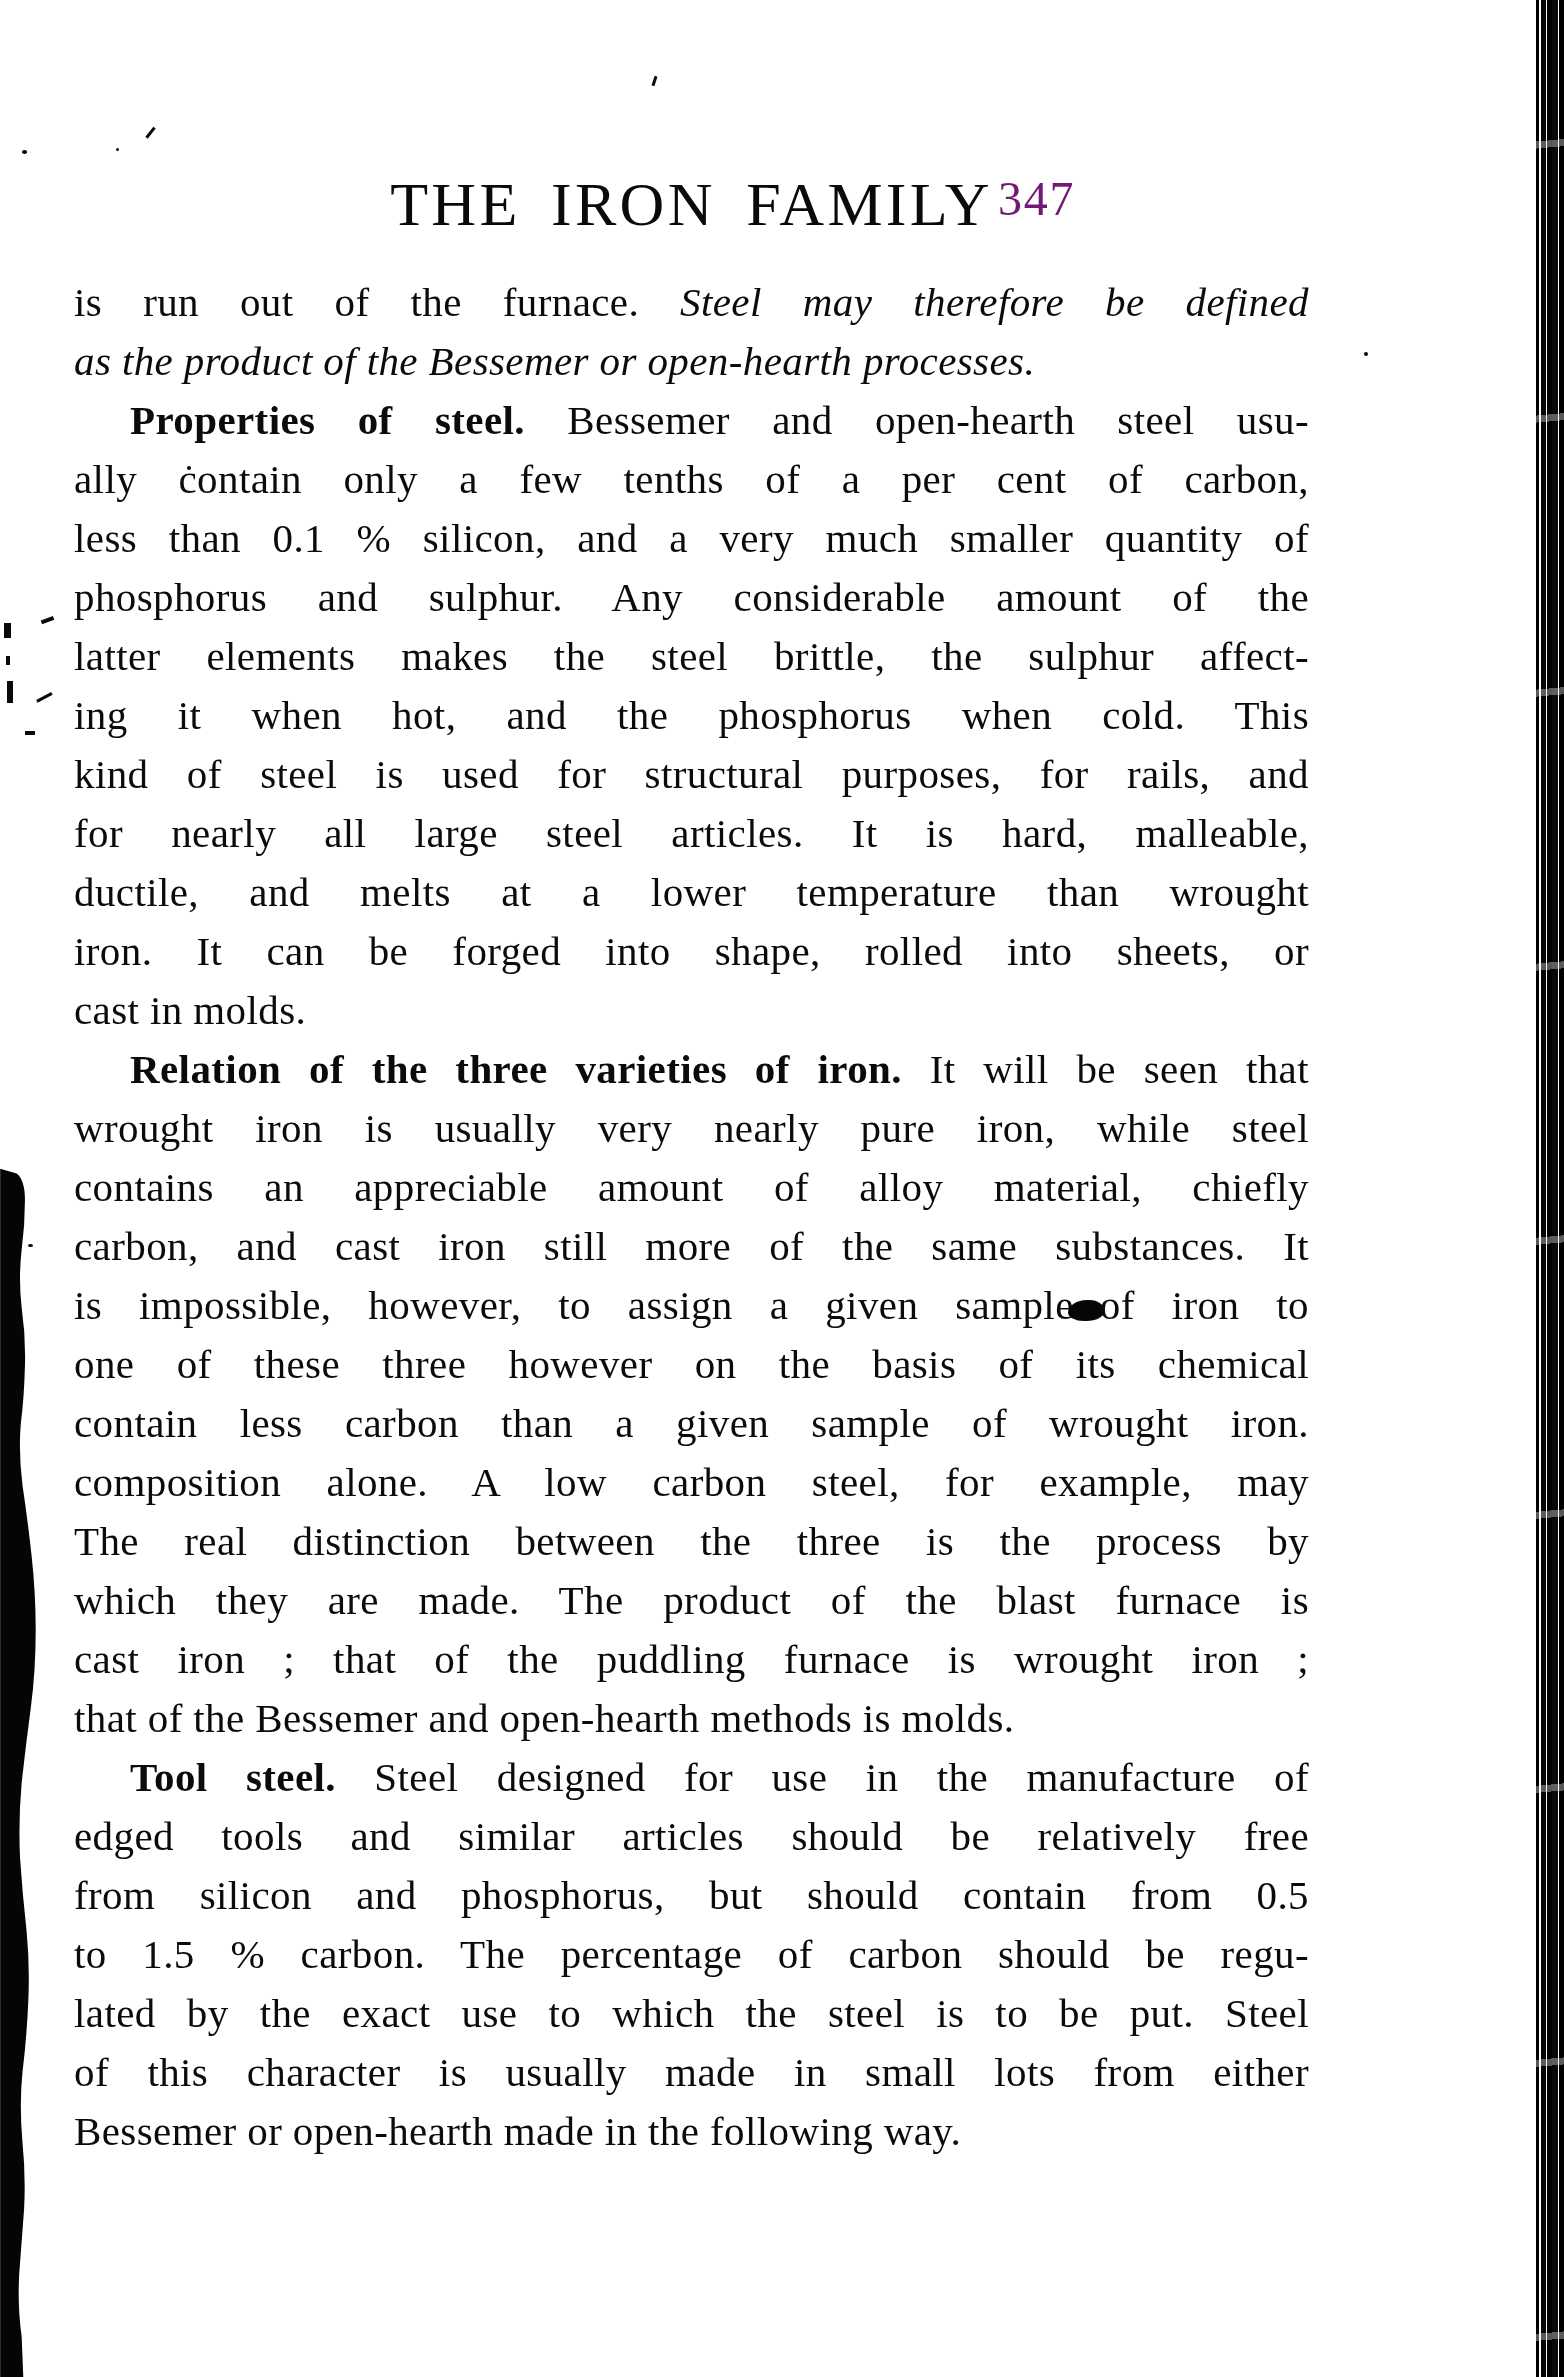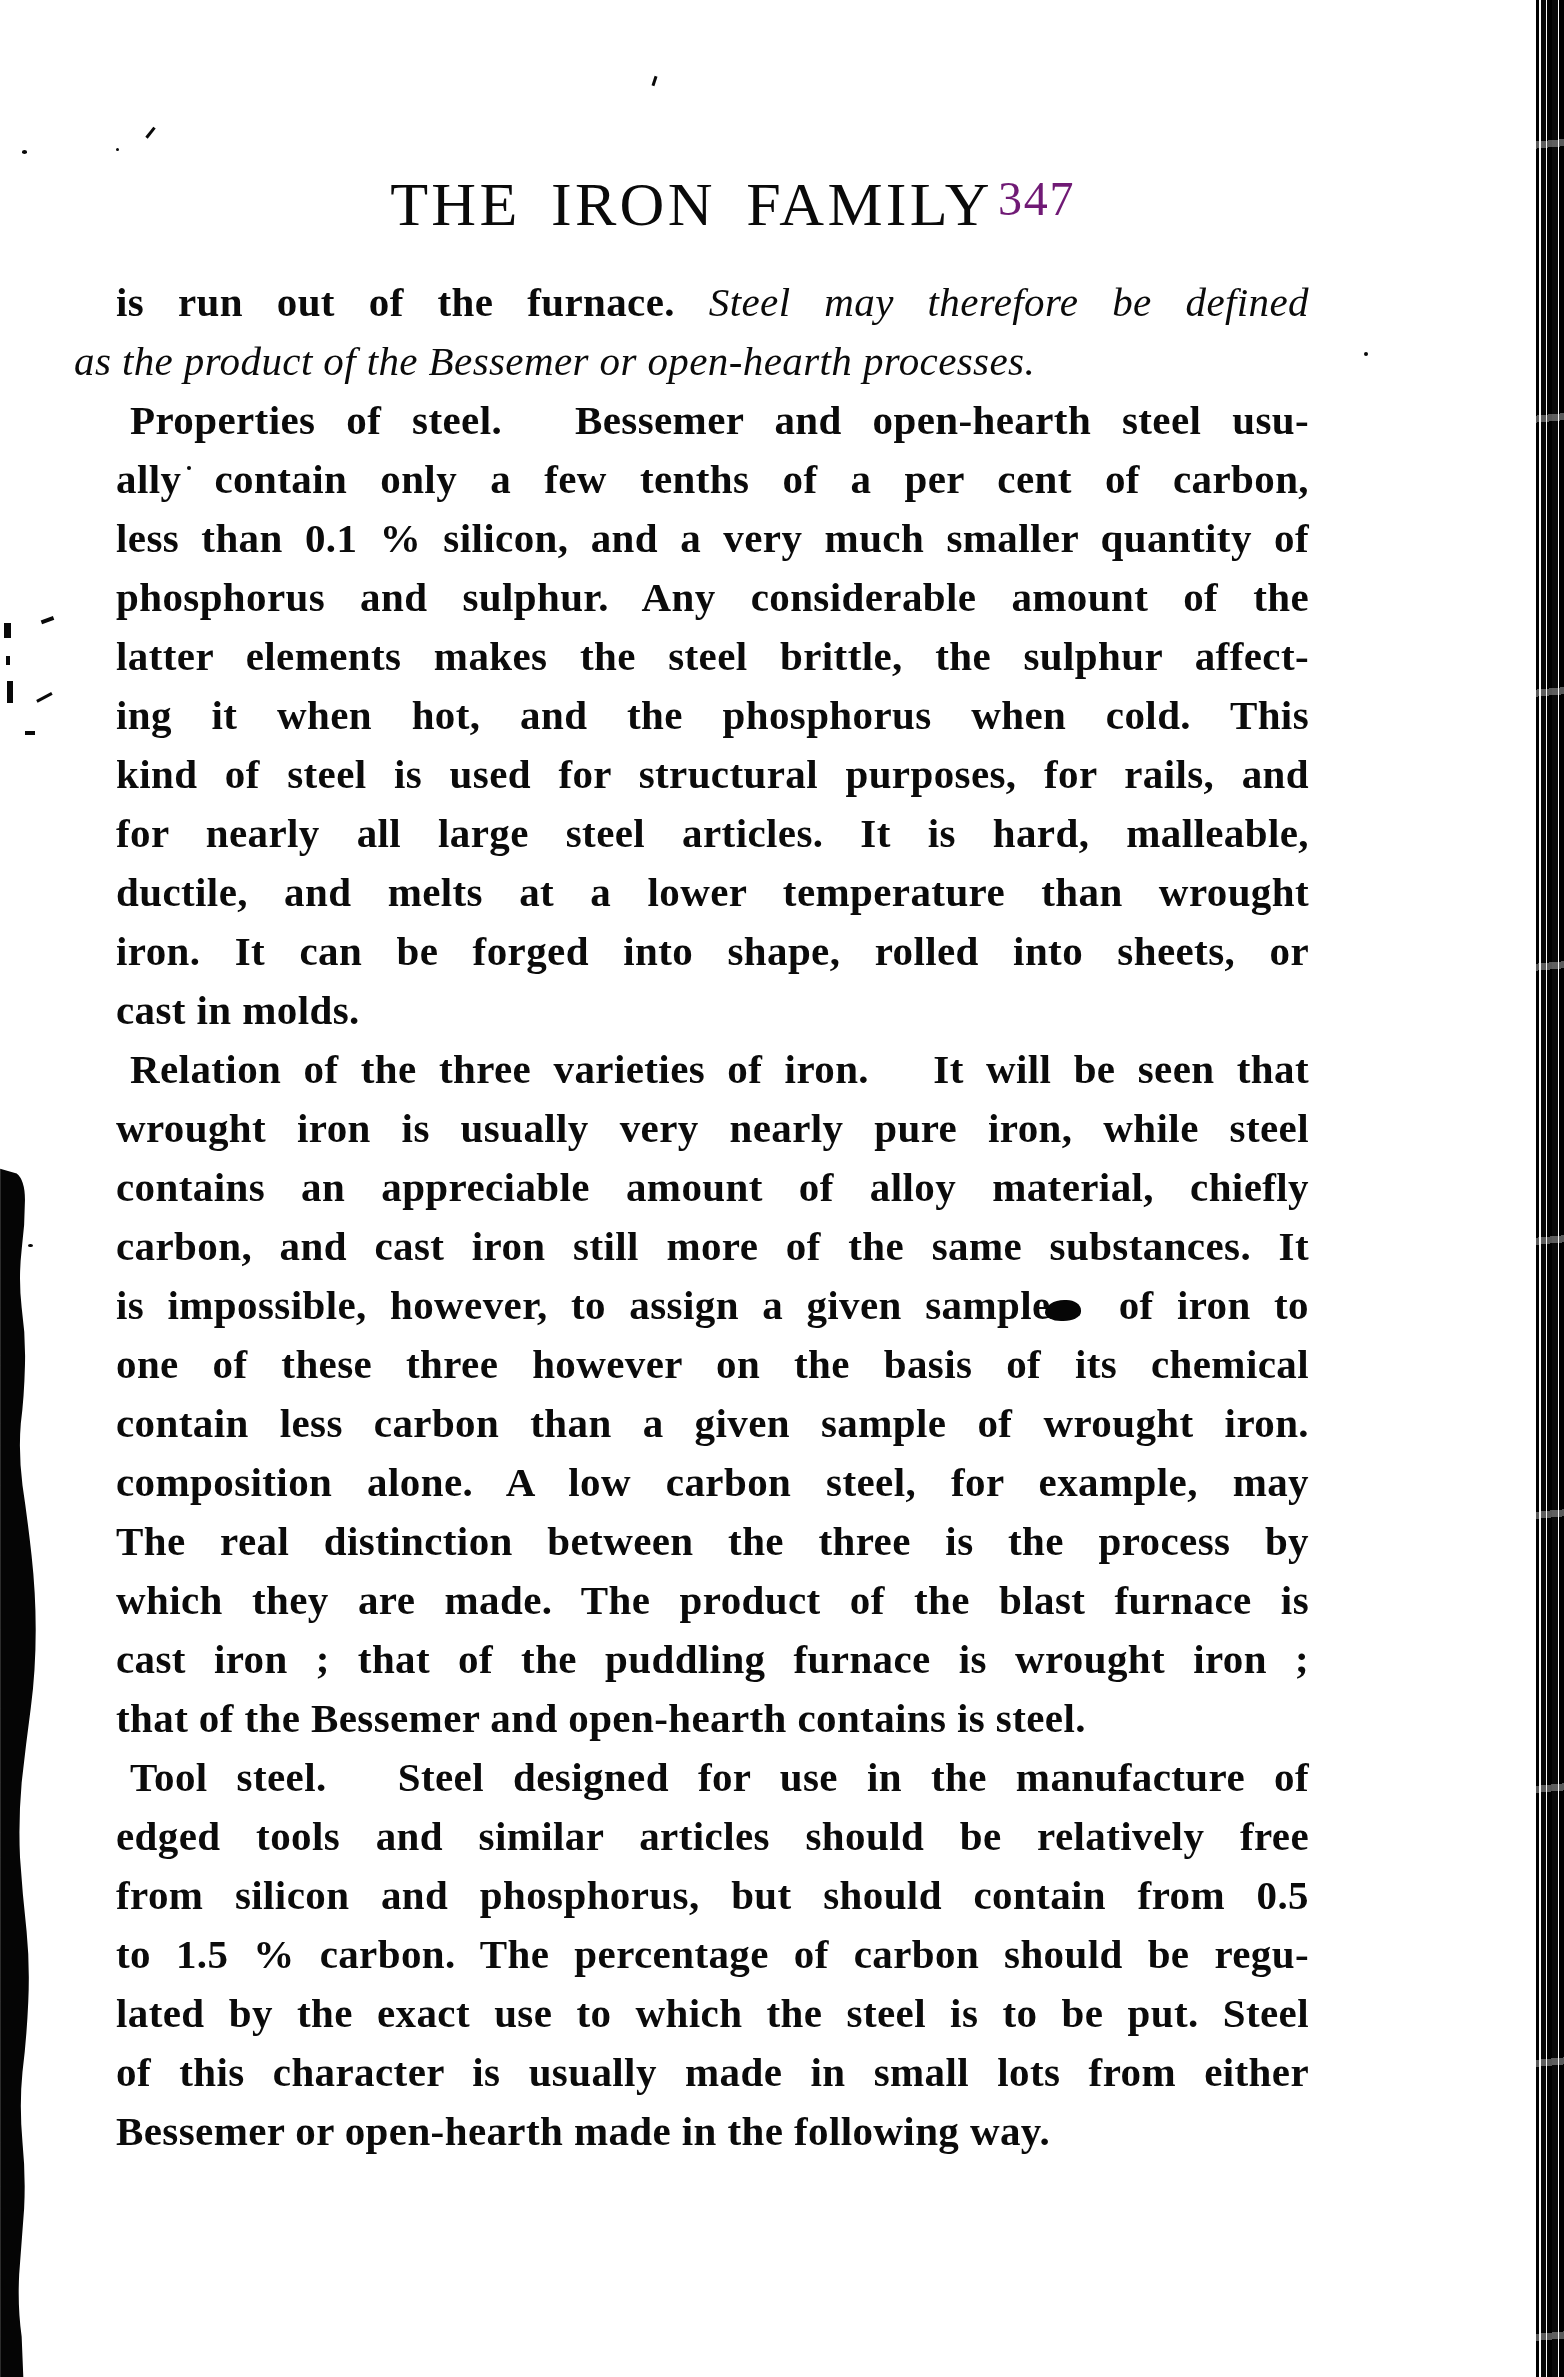--- a/index.html
+++ b/index.html
@@ -9,21 +9,21 @@
   .running-header{position:absolute;left:74px;top:169px;width:1235px;height:58px;}
   .header-title{position:absolute;left:0;width:100%;text-align:center;
         font-size:62px;letter-spacing:3.3px;word-spacing:11.6px;color:#0a0a0a;}
   .page-number{position:absolute;left:924px;top:1.7px;font-size:48px;letter-spacing:1.7px;color:#701a75;}
   
   .body-text{position:absolute;left:74px;top:273px;width:1235px;box-sizing:border-box;}
   .tline{font-size:41px;line-height:59px;letter-spacing:0.4px;
          text-align:justify;text-align-last:justify;white-space:normal;height:59px;}
   .tline.indent{padding-left:56px;}
   .tline.pend{text-align:right;text-align-last:left;}
-  .seg-r{font-style:normal;font-weight:bold;margin-left:42px;}
+  .seg-r{font-style:normal;font-weight:normal;}
   .seg-i{font-style:italic;}
   .seg-b{font-weight:bold;}
   .seg-blob{display:inline-block;width:36px;height:21.5px;background:#060606;
             border-radius:60% 45% 55% 50% / 65% 55% 50% 45%;
             vertical-align:-0.8px;margin:0 -4.1px -1.7px -5.8px;}
   
   .binding-shadow{position:absolute;right:0;top:0;width:28px;height:2377px;
       background:
         repeating-linear-gradient(175deg, rgba(255,255,255,0) 0 141px, rgba(255,255,255,0.35) 141px 148px, rgba(255,255,255,0) 148px 273px),
         repeating-linear-gradient(90deg,#000 0 3.3px,#fbfbfb 3.3px 5px,#060606 5px 10px,#f6f6f6 10px 10.7px,#000 10.7px 15.7px,#efefef 15.7px 16.5px,#0a0a0a 16.5px 22px,#ffffff 22px 23px,#000 23px 28px);}
@@ -59,21 +59,21 @@
       <div class="tline"><span class="seg-r">wrought iron is usually very nearly pure iron, while steel</span></div>
       <div class="tline"><span class="seg-r">contains an appreciable amount of alloy material, chiefly</span></div>
       <div class="tline"><span class="seg-r">carbon, and cast iron still more of the same substances.  It</span></div>
       <div class="tline"><span class="seg-r">is impossible, however, to assign a given sample</span><span class="seg-blob"></span><span class="seg-r">of iron to</span></div>
       <div class="tline"><span class="seg-r">one of these three however on the basis of its chemical</span></div>
       <div class="tline"><span class="seg-r">contain less carbon than a given sample of wrought iron.</span></div>
       <div class="tline"><span class="seg-r">composition alone.  A low carbon steel, for example, may</span></div>
       <div class="tline"><span class="seg-r">The real distinction between the three is the process by</span></div>
       <div class="tline"><span class="seg-r">which they are made.  The product of the blast furnace is</span></div>
       <div class="tline"><span class="seg-r">cast iron ; that of the puddling furnace is wrought iron ;</span></div>
-      <div class="tline pend"><span class="seg-r">that of the Bessemer and open-hearth contains is steel.</span></div>
+      <div class="tline pend"><span class="seg-r">that of the Bessemer and open-hearth methods is molds.</span></div>
       <div class="tline indent"><span class="seg-b">Tool steel.</span><span class="seg-r">  Steel designed for use in the manufacture of</span></div>
       <div class="tline"><span class="seg-r">edged tools and similar articles should be relatively free</span></div>
       <div class="tline"><span class="seg-r">from silicon and phosphorus, but should contain from 0.5</span></div>
       <div class="tline"><span class="seg-r">to 1.5 % carbon.  The percentage of carbon should be regu-</span></div>
       <div class="tline"><span class="seg-r">lated by the exact use to which the steel is to be put.  Steel</span></div>
       <div class="tline"><span class="seg-r">of this character is usually made in small lots from either</span></div>
       <div class="tline pend"><span class="seg-r">Bessemer or open-hearth made in the following way.</span></div>
     </div>
 
   <svg class="ink-blob-left" width="40" height="1210" viewBox="0 0 48 1464" aria-hidden="true">

